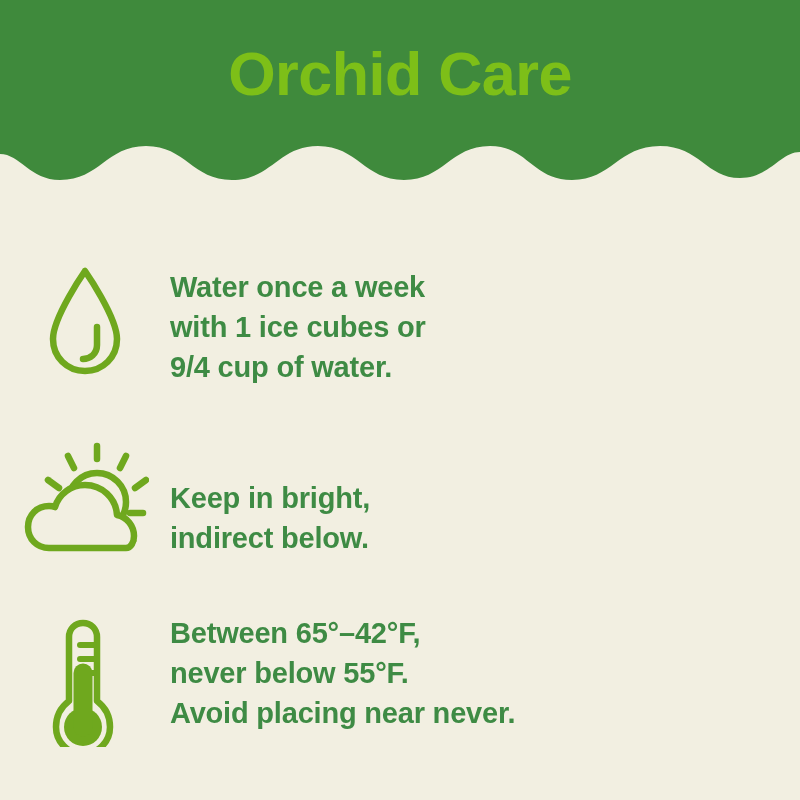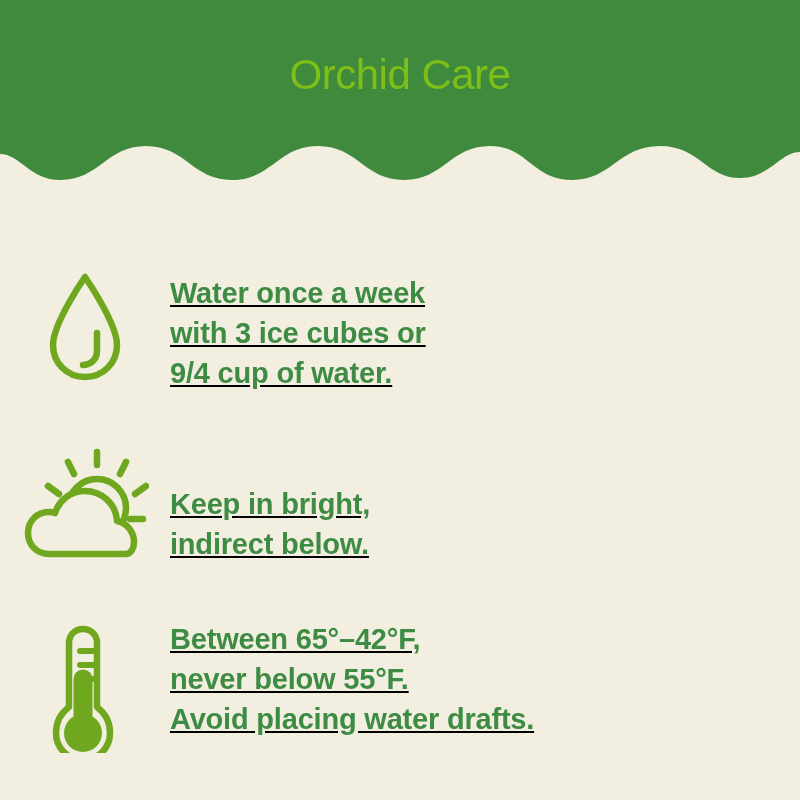--- a/index.html
+++ b/index.html
@@ -30,36 +30,35 @@
   }
   .header-title {
     position: absolute;
     top: 0;
     left: 0;
     width: 800px;
     height: 155px;
     display: flex;
     align-items: center;
     justify-content: center;
-    font-size: 42px;
-    font-weight: 400;
+    font-size: 61px;
+    font-weight: 700;
     letter-spacing: -0.5px;
     color: #7DBF18;
     line-height: 1;
     padding-bottom: 6px;
     box-sizing: border-box;
   }
 
   
   .care-list {
     position: absolute;
-    top: 261px;
+    top: 255px;
     left: 0;
     width: 800px;
-    text-decoration: underline;
   }
   .care-row {
     display: flex;
     align-items: flex-start;
     margin-bottom: 0;
   }
   .care-row.row-water   { height: 175px; }
   .care-row.row-light   { height: 175px; }
   .care-row.row-temp    { height: 175px; }
 
@@ -118,21 +117,21 @@
 
   <div class="care-row row-water">
     <div class="icon-cell">
       <svg width="92" height="120" viewBox="0 0 92 120">
         <path d="M46 10 C46 10 14 56 14 78 C14 96 28 110 46 110 C64 110 78 96 78 78 C78 56 46 10 46 10 Z" fill="none" stroke="#6FA81E" stroke-width="6.5" stroke-linejoin="round" stroke-linecap="round"></path>
         <path d="M58 66 C58 66 58 80 58 84 C58 93 51 98 44 98" fill="none" stroke="#6FA81E" stroke-width="6.5" stroke-linecap="round" stroke-linejoin="round"></path>
       </svg>
     </div>
     <div class="text-cell">
       <span class="text-line">Water once a week</span>
-      <span class="text-line">with 3 ice cubes or</span>
+      <span class="text-line">with 1 ice cubes or</span>
       <span class="text-line">9/4 cup of water.</span>
     </div>
   </div>
 
   <div class="care-row row-light">
     <div class="icon-cell">
       <svg width="128" height="122" viewBox="0 0 128 122">
         <g stroke="#6FA81E" stroke-width="6.5" stroke-linecap="round" fill="none">
 
           <line x1="76" y1="6" x2="76" y2="19"></line>
@@ -172,17 +171,17 @@
         <g stroke="#6FA81E" stroke-width="6" stroke-linecap="round">
           <line x1="38" y1="30" x2="52" y2="30"></line>
           <line x1="38" y1="44" x2="52" y2="44"></line>
           <line x1="38" y1="58" x2="52" y2="58"></line>
         </g>
       </svg>
     </div>
     <div class="text-cell">
       <span class="text-line">Between 65°–42°F,</span>
       <span class="text-line">never below 55°F.</span>
-      <span class="text-line">Avoid placing water drafts.</span>
+      <span class="text-line">Avoid placing near never.</span>
     </div>
   </div>
 
 </div>
 
 </body></html>

